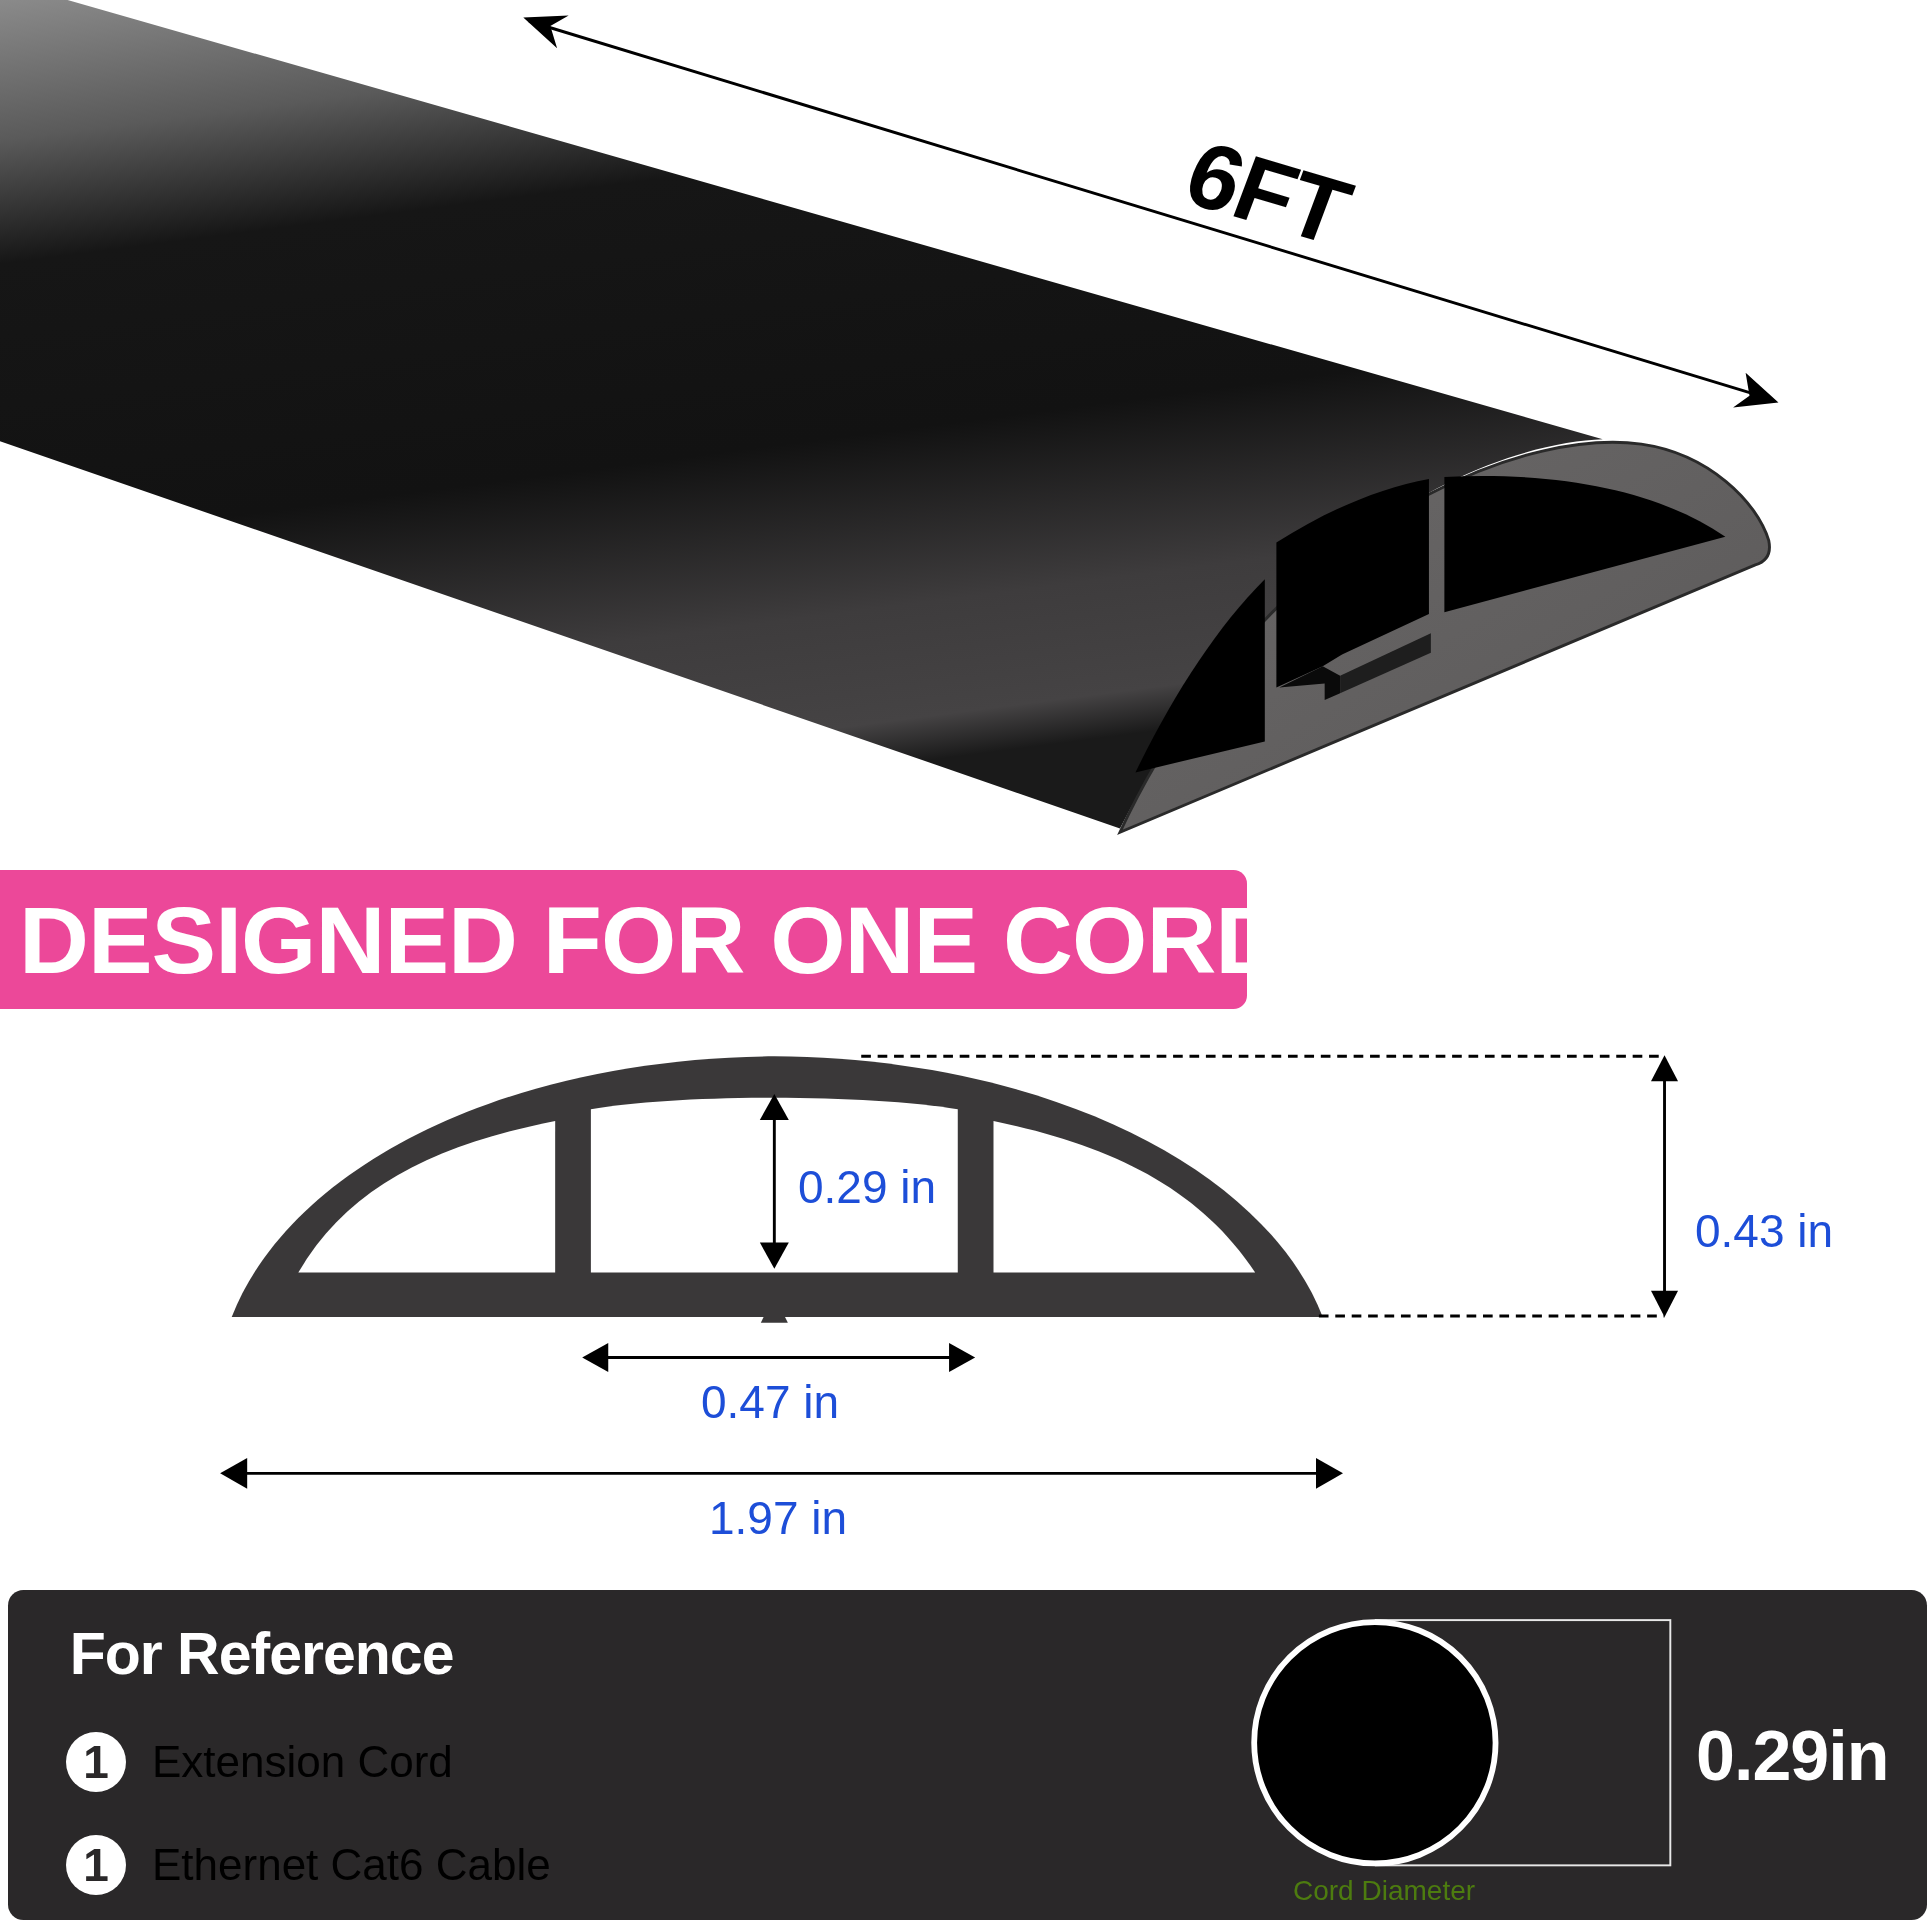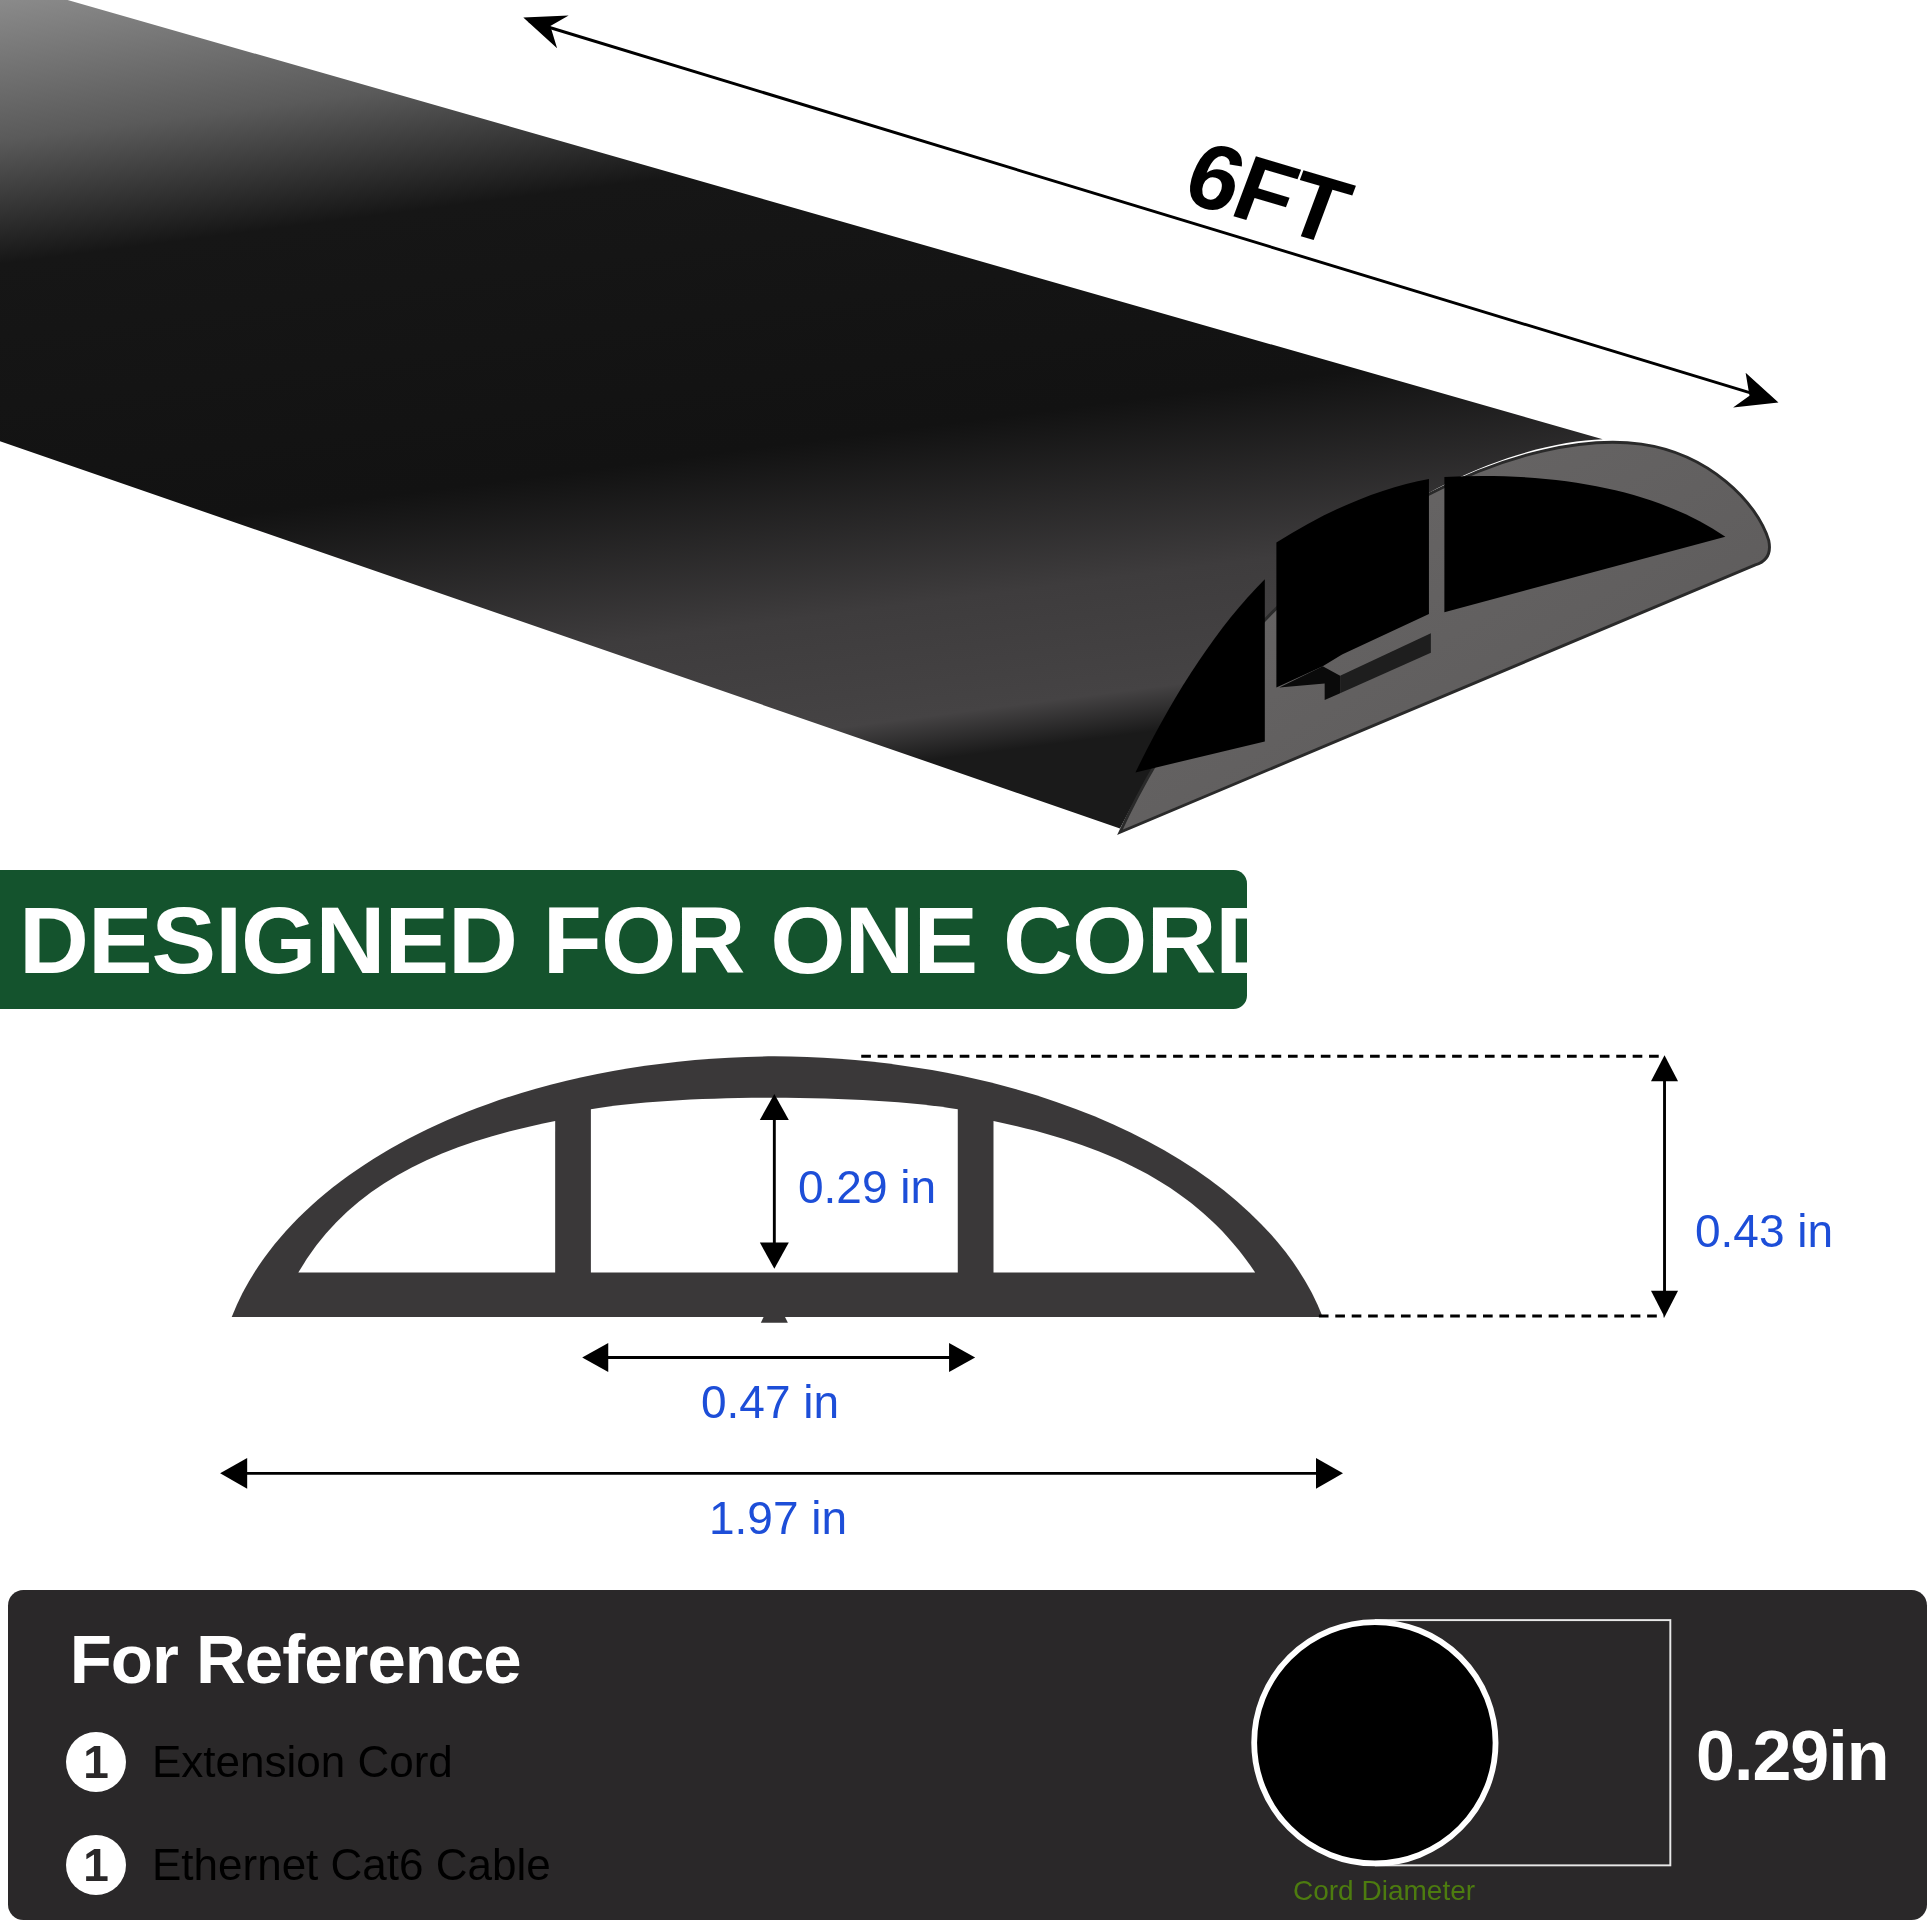--- a/index.html
+++ b/index.html
@@ -36,21 +36,21 @@
       letter-spacing: -1.9px;
       white-space: nowrap;
     }
 
     
     .banner {
       left: 0;
       top: 870px;
       width: 1247px;
       height: 139px;
-      background: #14532d;
+      background: #ec4899;
       border-radius: 0 13.5px 13.5px 0;
     }
     .banner-title {
       position: absolute;
       left: 19.3px;
       top: 23px;
       font-size: 95px;
       font-weight: 700;
       color: #ffffff;
       line-height: 1;
@@ -78,21 +78,21 @@
       top: 1590px;
       width: 1919px;
       height: 330px;
       background: #2a2829;
       border-radius: 15.4px;
     }
     .ref-title {
       position: absolute;
       left: 62px;
       top: 35px;
-      font-size: 69px;
+      font-size: 59px;
       font-weight: 700;
       color: #ffffff;
       line-height: 1;
       white-space: nowrap;
       letter-spacing: -1px;
     }
     .ref-item {
       position: absolute;
       left: 66px;
       height: 62px;

